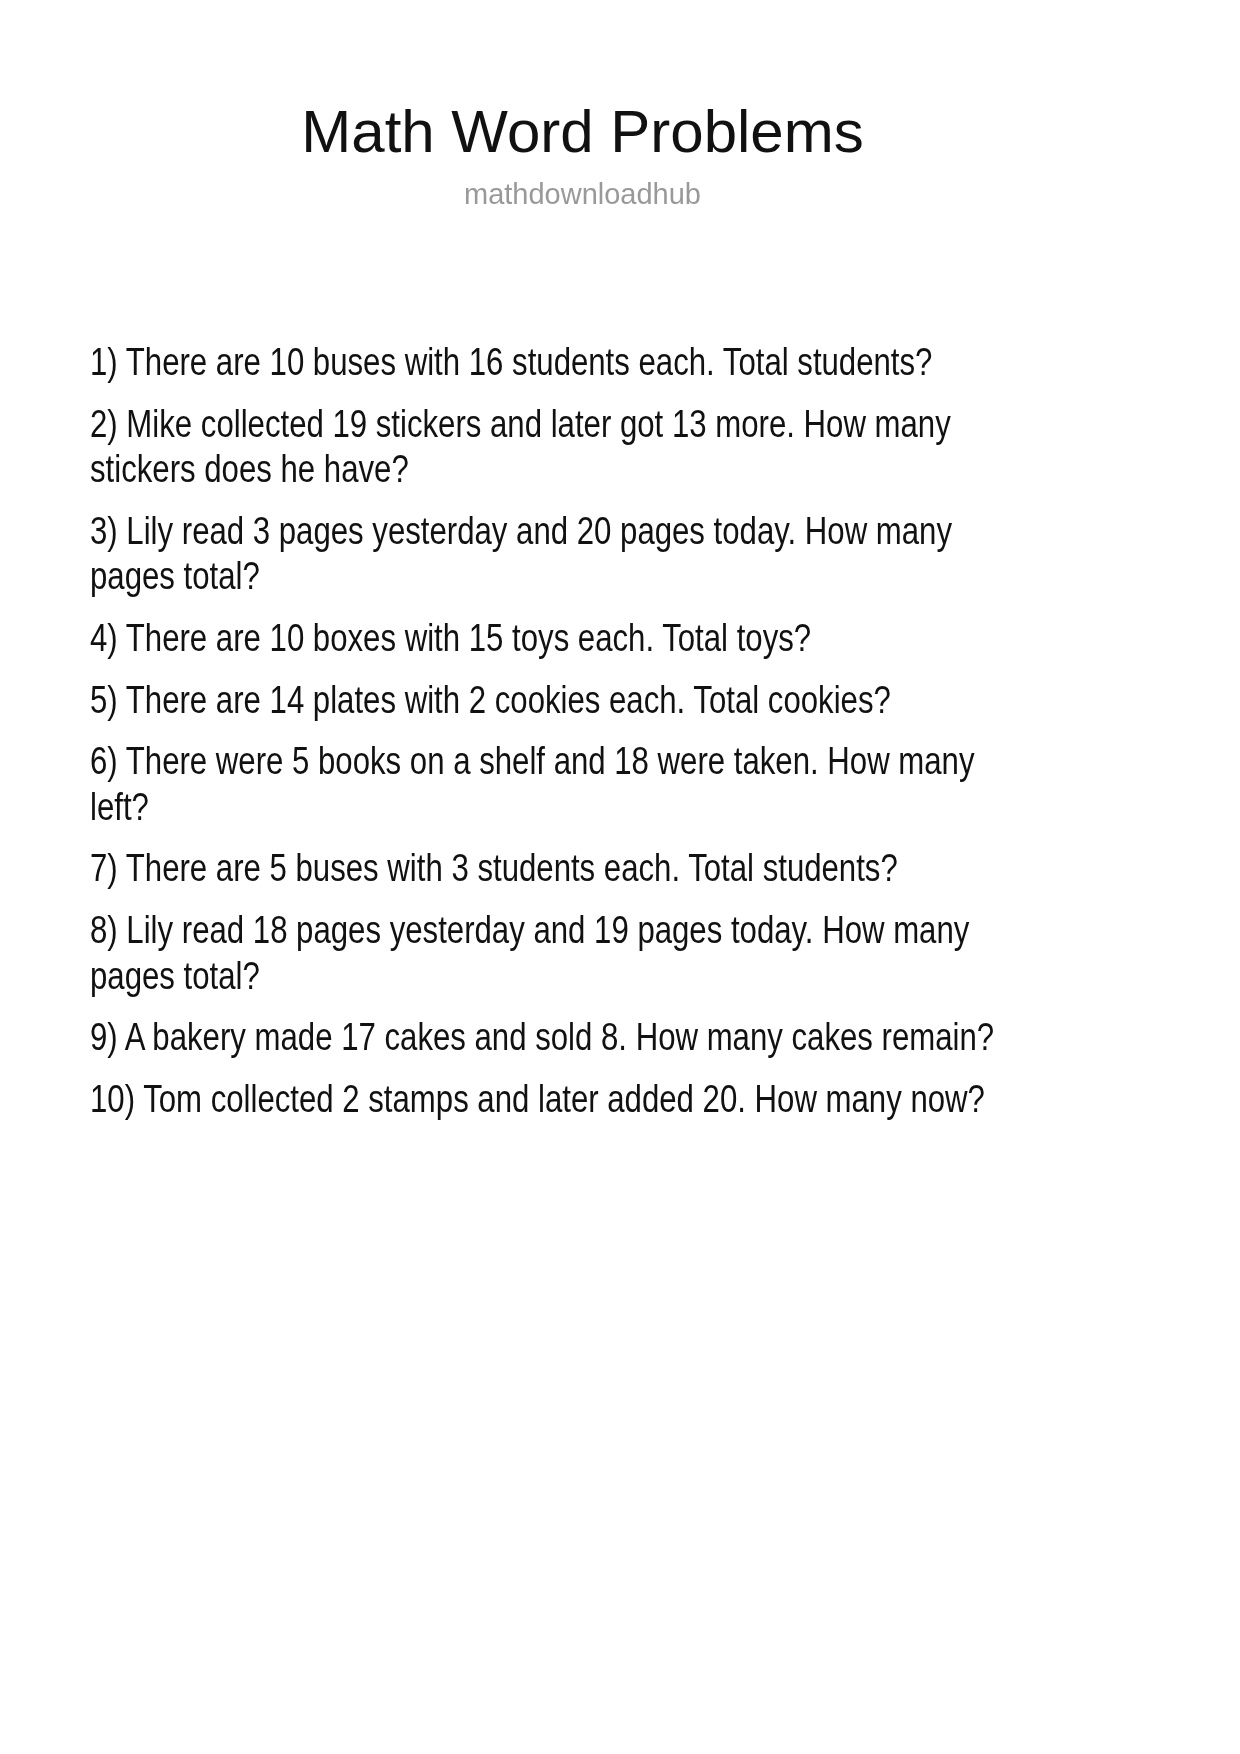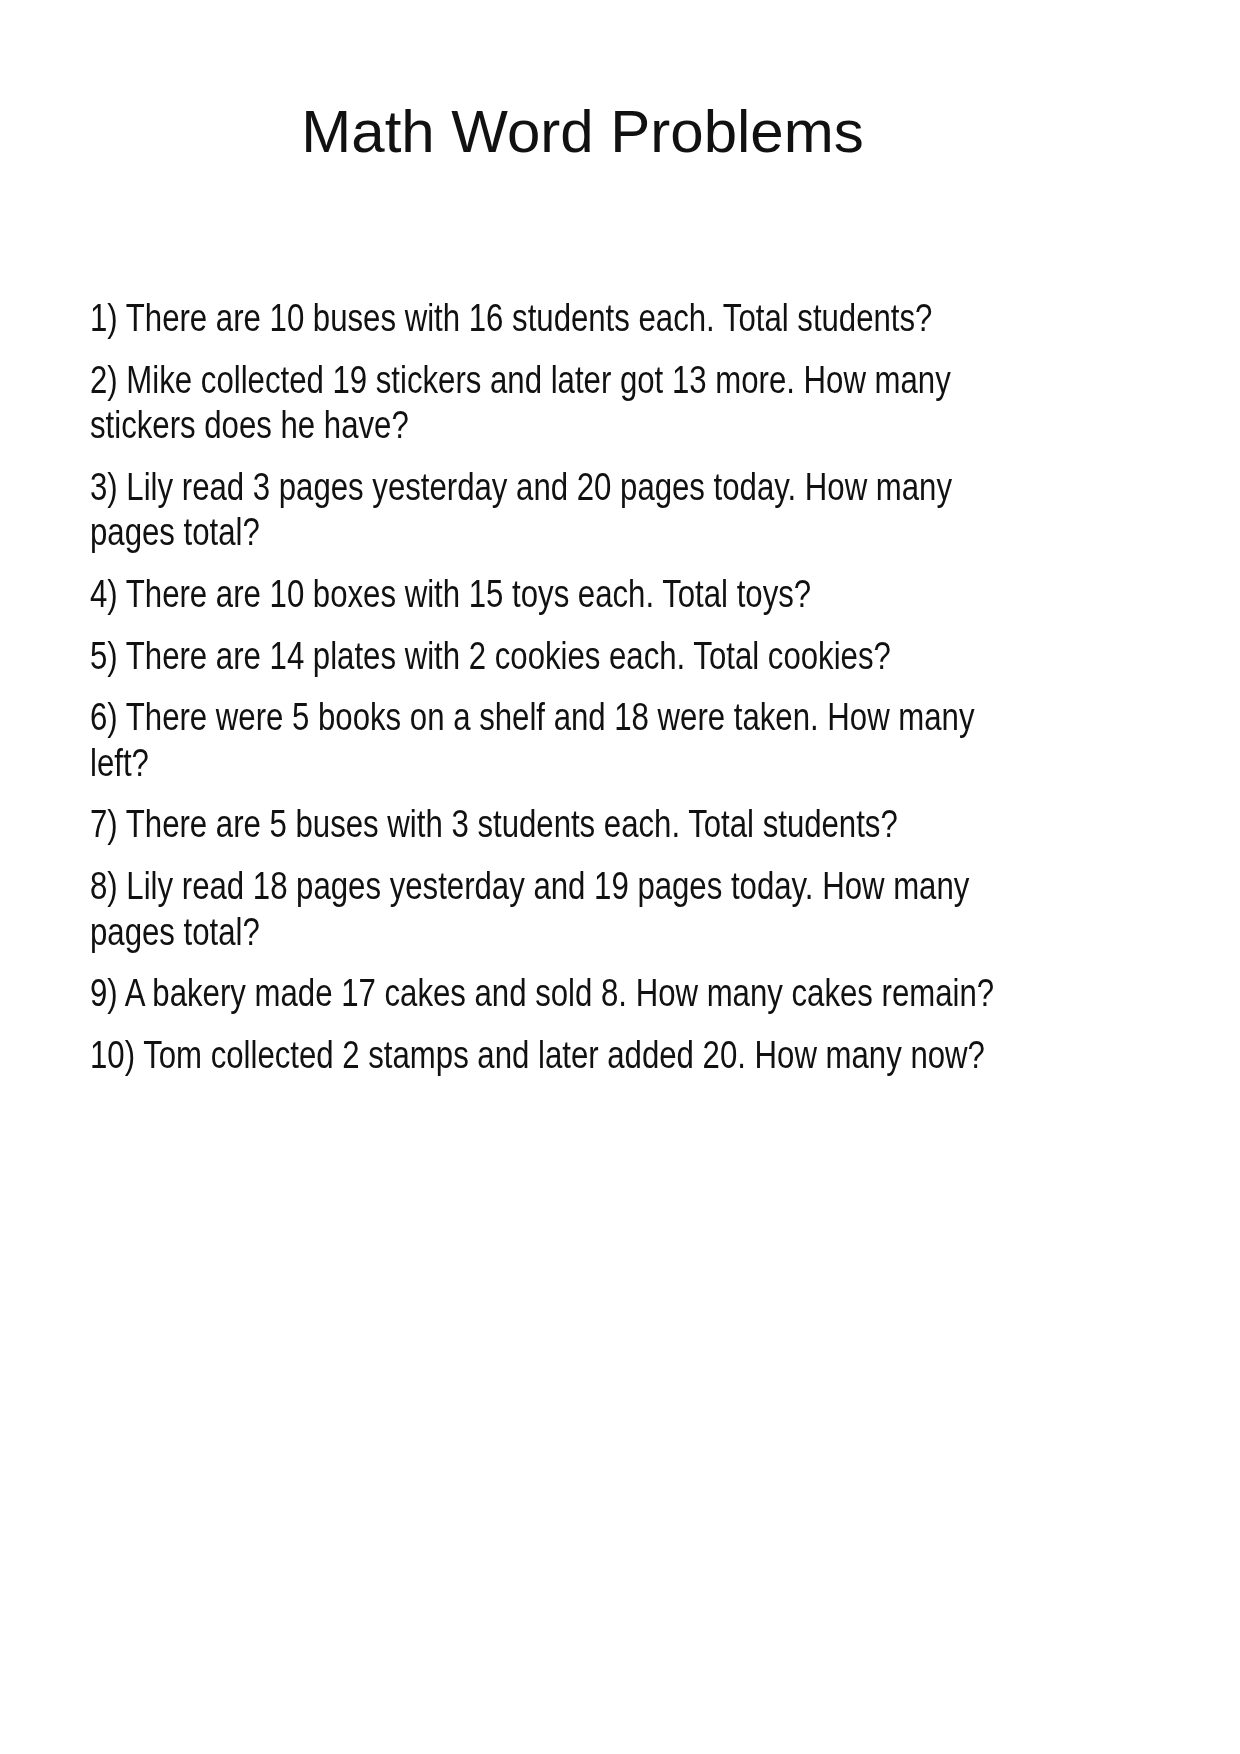--- a/index.html
+++ b/index.html
@@ -56,20 +56,21 @@
     white-space: pre-line;
   }
 </style>
 </head>
 <body>
 
 <div class="page">
 
   <div class="header">
     <h1 class="doc-title">Math Word Problems</h1>
+    <div class="doc-subtitle">mathdownloadhub</div>
   </div>
 
   <div class="problems">
     <p class="problem">1) There are 10 buses with 16 students each. Total students?</p>
     <p class="problem">2) Mike collected 19 stickers and later got 13 more. How many
 stickers does he have?</p>
     <p class="problem">3) Lily read 3 pages yesterday and 20 pages today. How many
 pages total?</p>
     <p class="problem">4) There are 10 boxes with 15 toys each. Total toys?</p>
     <p class="problem">5) There are 14 plates with 2 cookies each. Total cookies?</p>

